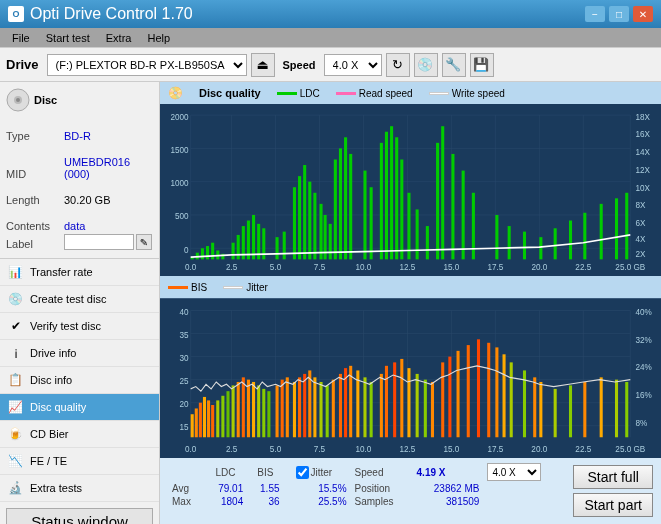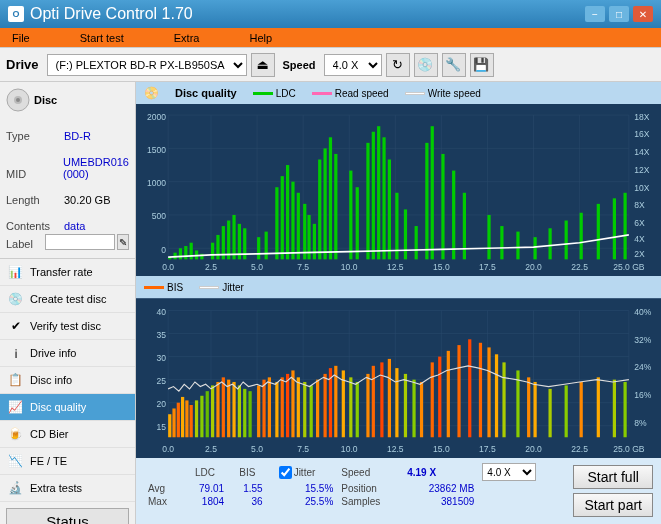--- a/index.html
+++ b/index.html
@@ -57,27 +57,26 @@
       cursor: pointer;
       display: flex;
       align-items: center;
       justify-content: center;
       border-radius: 2px;
     }
     .title-btn.close { background: #e05a3a; }
 
     
     .menu-bar {
-      background: #f97316;
+      background: #a3a3a3;
       height: 20px;
       display: flex;
       align-items: center;
       padding: 0 4px;
       border-bottom: 1px solid #ccc;
-      gap: 34px;
     }
     .menu-item {
       padding: 2px 8px;
       cursor: pointer;
       font-size: 11px;
       color: #000;
     }
 
     
     .toolbar {
@@ -128,21 +127,21 @@
     }
 
     
     .main-layout {
       display: flex;
       height: calc(524px - 82px);
     }
 
     
     .left-panel {
-      width: 136px;
+      width: 160px;
       background: #f0f0f0;
       border-right: 1px solid #ccc;
       display: flex;
       flex-direction: column;
     }
 
     
     .disc-section {
       padding: 6px;
       border-bottom: 1px solid #ccc;

